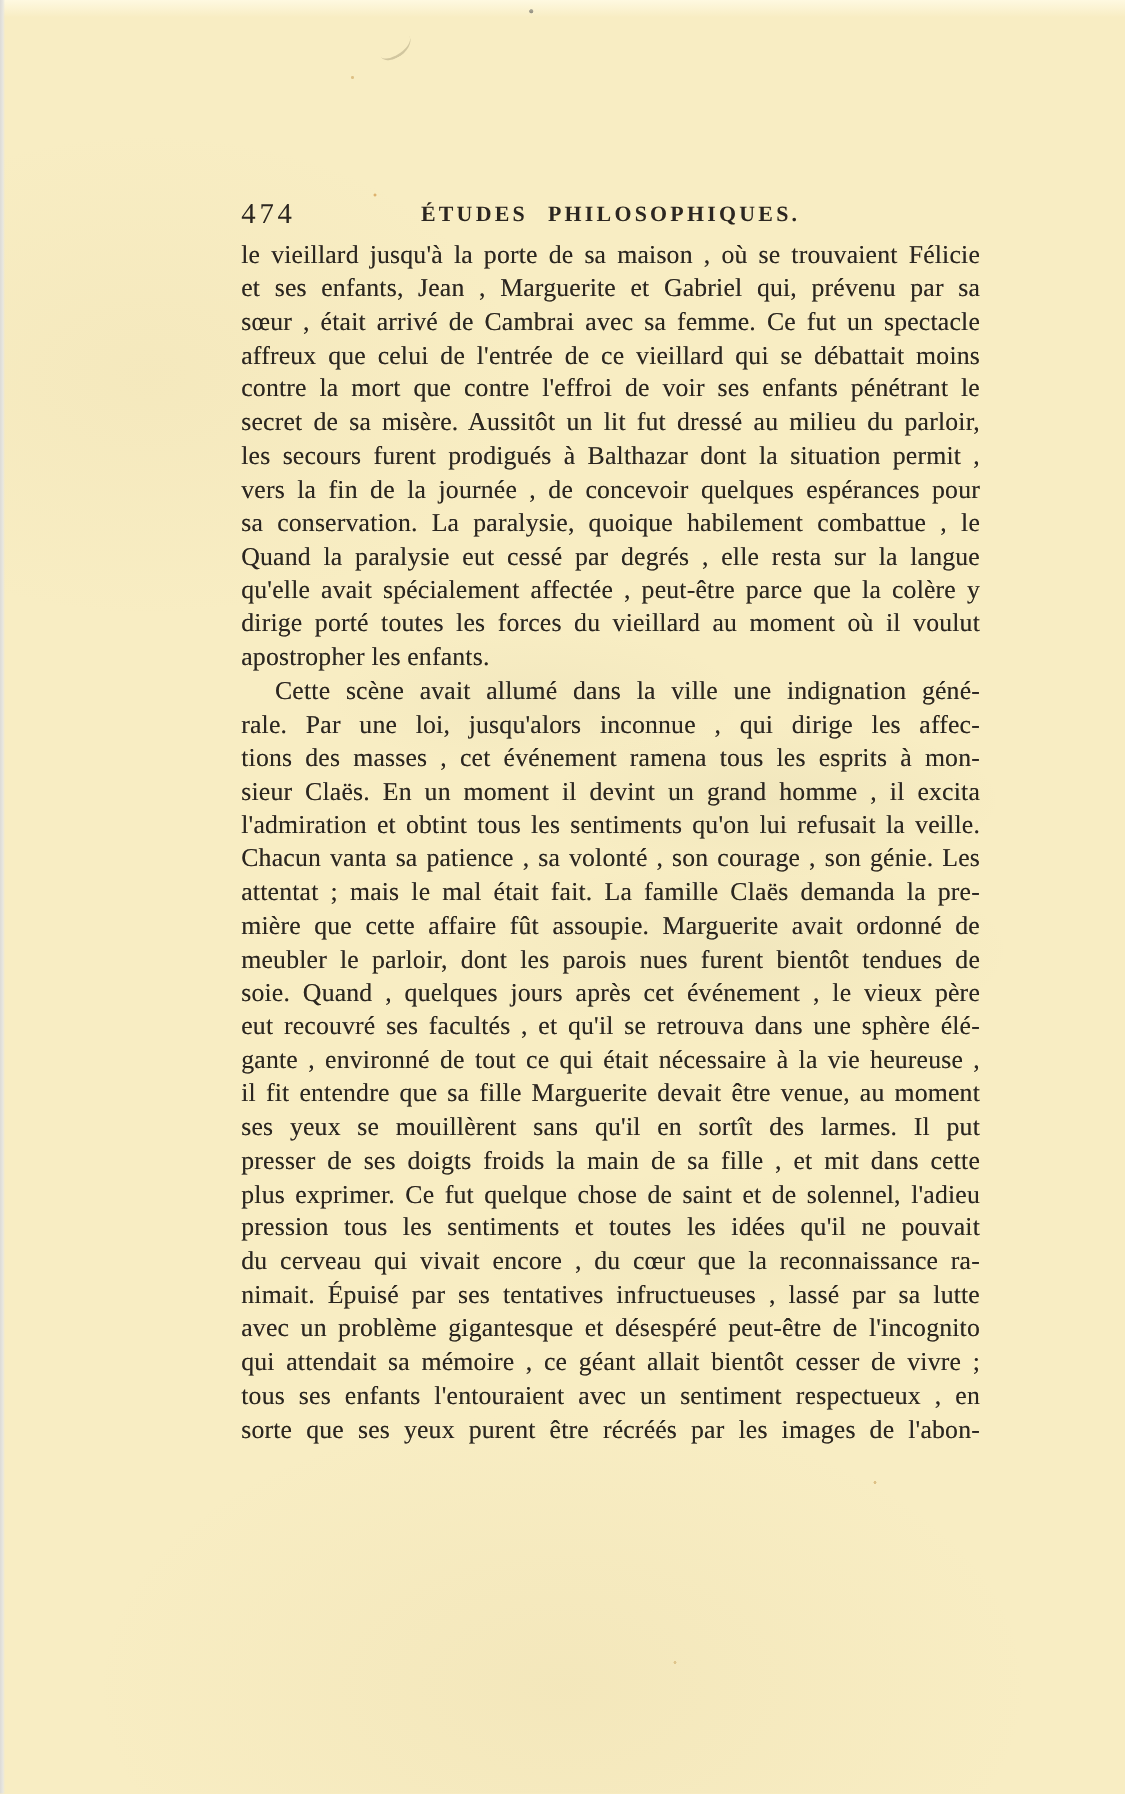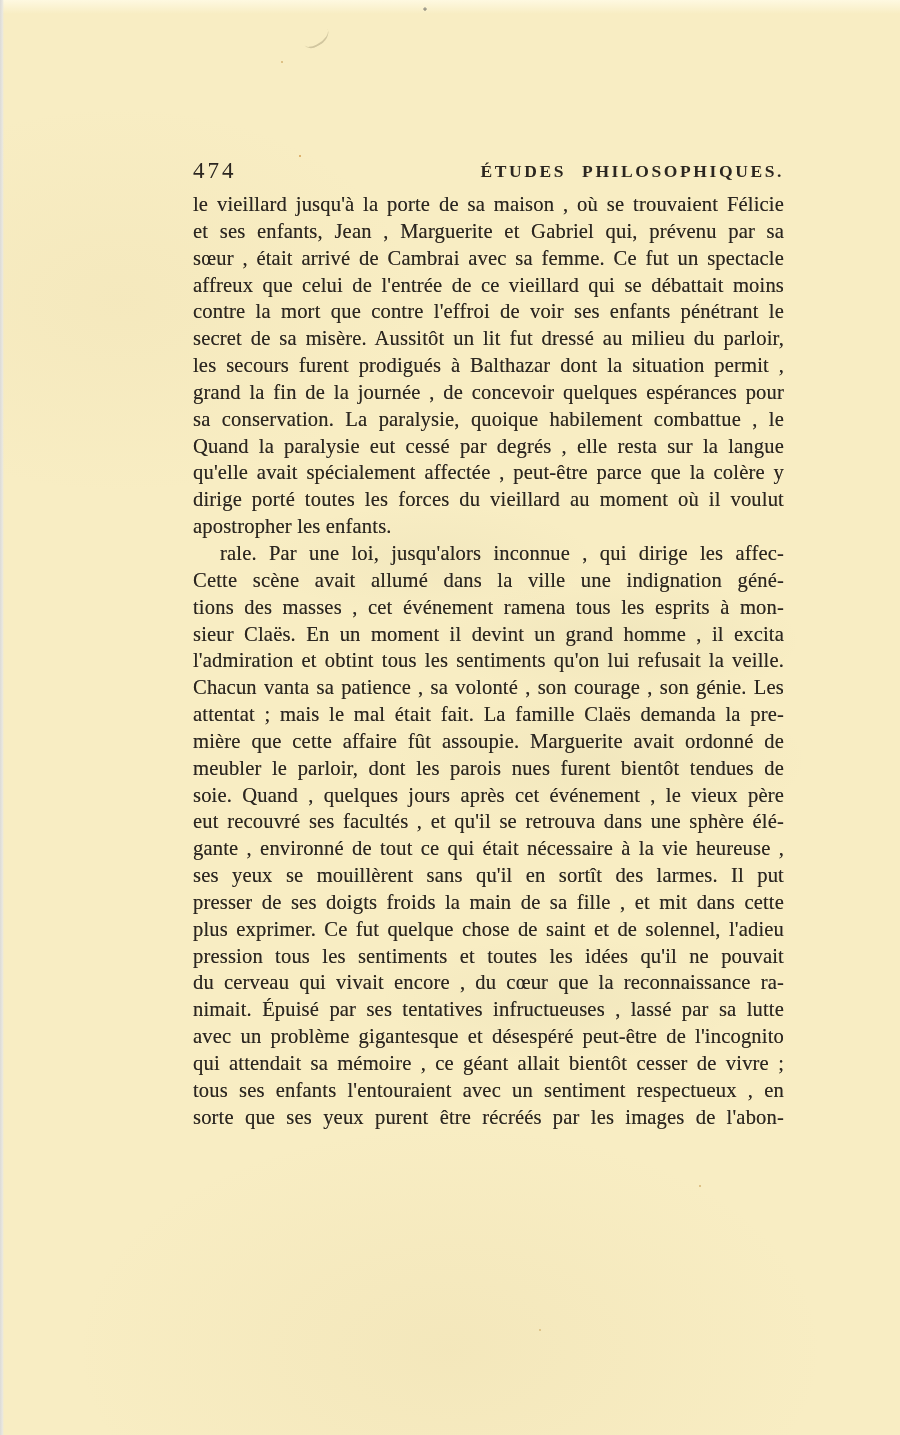--- a/index.html
+++ b/index.html
@@ -61,21 +61,21 @@
   .page-number {
     position: absolute;
     left: 0; top: 2px;
     font-size: 23px;
     letter-spacing: 3px;
   }
   .running-title {
     position: absolute;
     left: 0; right: 0;
     top: 5px;
-    text-align: right;
+    text-align: center;
     font-weight: bold;
     font-size: 17.5px;
     letter-spacing: 2.6px;
     word-spacing: 9px;
   }
   .text-block {
     position: absolute;
     left: 193px; top: 191px;
     width: 591px;
     color: var(--ink, #2b2620);
@@ -111,40 +111,41 @@
 
 <main class="text-block">
     <div class="para">
       <div class="line">le vieillard jusqu'à la porte de sa maison , où se trouvaient Félicie</div>
       <div class="line">et ses enfants, Jean , Marguerite et Gabriel qui, prévenu par sa</div>
       <div class="line">sœur , était arrivé de Cambrai avec sa femme. Ce fut un spectacle</div>
       <div class="line">affreux que celui de l'entrée de ce vieillard qui se débattait moins</div>
       <div class="line">contre la mort que contre l'effroi de voir ses enfants pénétrant le</div>
       <div class="line">secret de sa misère. Aussitôt un lit fut dressé au milieu du parloir,</div>
       <div class="line">les secours furent prodigués à Balthazar dont la situation permit ,</div>
-      <div class="line">grand la fin de la journée , de concevoir quelques espérances pour</div>
+      <div class="line">vers la fin de la journée , de concevoir quelques espérances pour</div>
       <div class="line">sa conservation. La paralysie, quoique habilement combattue , le</div>
       <div class="line">Quand la paralysie eut cessé par degrés , elle resta sur la langue</div>
       <div class="line">qu'elle avait spécialement affectée , peut-être parce que la colère y</div>
       <div class="line">dirige porté toutes les forces du vieillard au moment où il voulut</div>
       <div class="line no-stretch">apostropher les enfants.</div>
     </div>
     <div class="para indent">
+      <div class="line">Cette scène avait allumé dans la ville une indignation géné-</div>
       <div class="line">rale. Par une loi, jusqu'alors inconnue , qui dirige les affec-</div>
-      <div class="line">Cette scène avait allumé dans la ville une indignation géné-</div>
       <div class="line">tions des masses , cet événement ramena tous les esprits à mon-</div>
       <div class="line">sieur Claës. En un moment il devint un grand homme , il excita</div>
       <div class="line">l'admiration et obtint tous les sentiments qu'on lui refusait la veille.</div>
       <div class="line">Chacun vanta sa patience , sa volonté , son courage , son génie. Les</div>
       <div class="line">attentat ; mais le mal était fait. La famille Claës demanda la pre-</div>
       <div class="line">mière que cette affaire fût assoupie. Marguerite avait ordonné de</div>
       <div class="line">meubler le parloir, dont les parois nues furent bientôt tendues de</div>
       <div class="line">soie. Quand , quelques jours après cet événement , le vieux père</div>
       <div class="line">eut recouvré ses facultés , et qu'il se retrouva dans une sphère élé-</div>
       <div class="line">gante , environné de tout ce qui était nécessaire à la vie heureuse ,</div>
+      <div class="line">il fit entendre que sa fille Marguerite devait être venue, au moment</div>
       <div class="line">ses yeux se mouillèrent sans qu'il en sortît des larmes. Il put</div>
       <div class="line">presser de ses doigts froids la main de sa fille , et mit dans cette</div>
       <div class="line">plus exprimer. Ce fut quelque chose de saint et de solennel, l'adieu</div>
       <div class="line">pression tous les sentiments et toutes les idées qu'il ne pouvait</div>
       <div class="line">du cerveau qui vivait encore , du cœur que la reconnaissance ra-</div>
       <div class="line">nimait. Épuisé par ses tentatives infructueuses , lassé par sa lutte</div>
       <div class="line">avec un problème gigantesque et désespéré peut-être de l'incognito</div>
       <div class="line">qui attendait sa mémoire , ce géant allait bientôt cesser de vivre ;</div>
       <div class="line">tous ses enfants l'entouraient avec un sentiment respectueux , en</div>
       <div class="line">sorte que ses yeux purent être récréés par les images de l'abon-</div>

